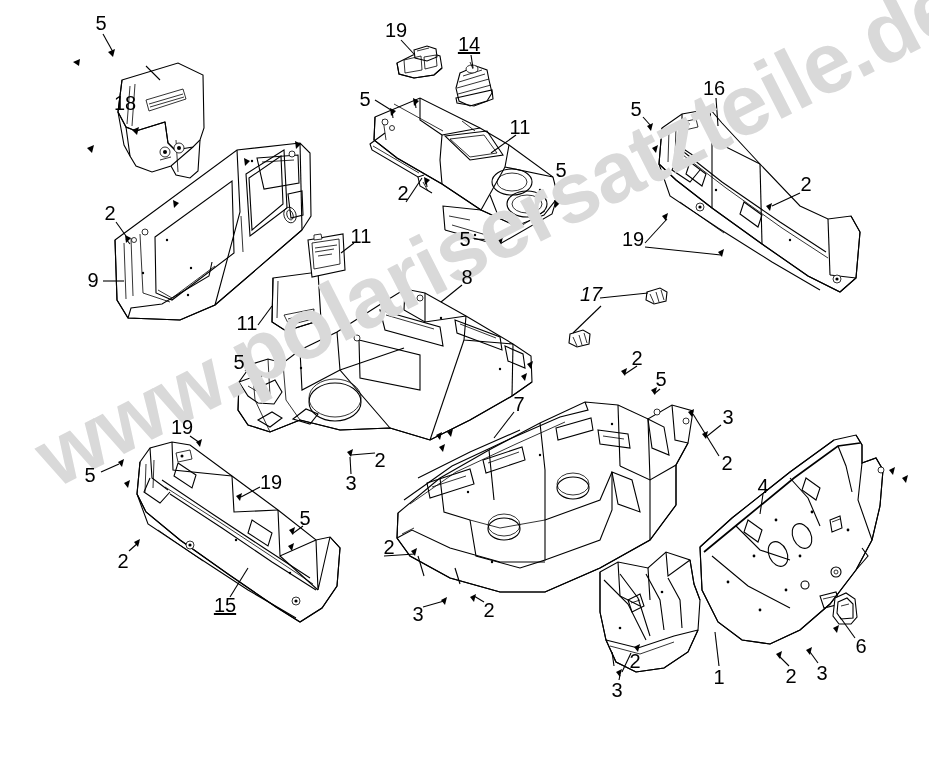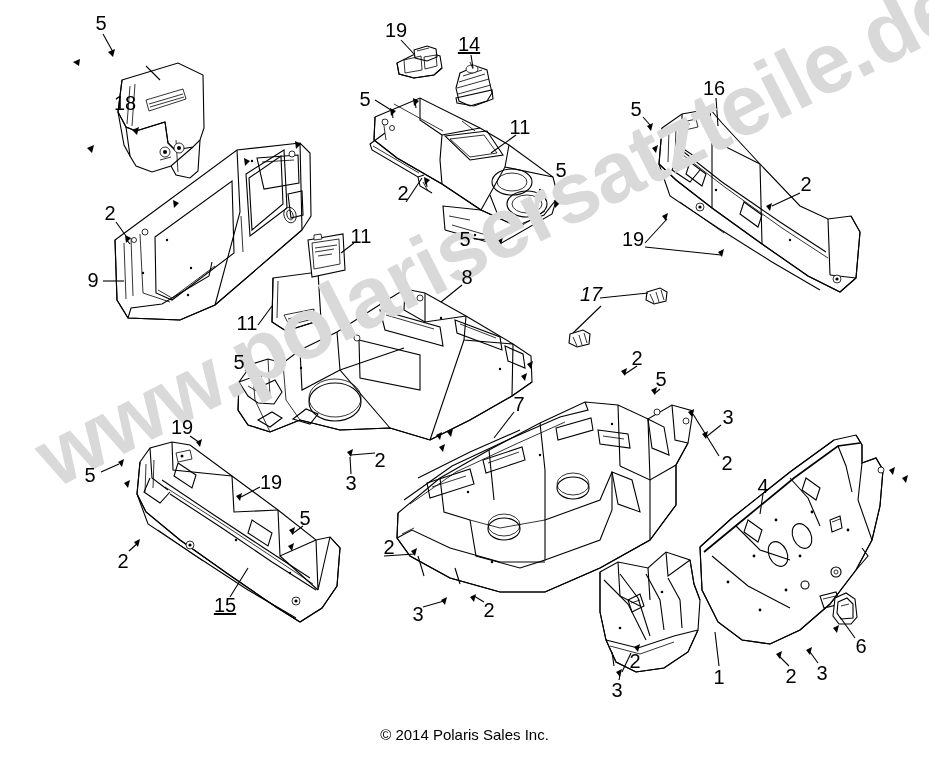--- a/index.html
+++ b/index.html
@@ -595,15 +595,14 @@
     <span class="callout" style="left:418px; top:614px;">3</span>
     <span class="callout" style="left:489px; top:610px;">2</span>
     <span class="callout" style="left:861px; top:646px;">6</span>
     <span class="callout" style="left:635px; top:661px;">2</span>
     <span class="callout" style="left:719px; top:677px;">1</span>
     <span class="callout" style="left:791px; top:676px;">2</span>
     <span class="callout" style="left:822px; top:673px;">3</span>
     <span class="callout" style="left:617px; top:690px;">3</span>
   </div>
 
-  <div id="footer-copyright">© 2014 Polaris Sales Inc.</div>
 
 </div>
 
 </body></html>

